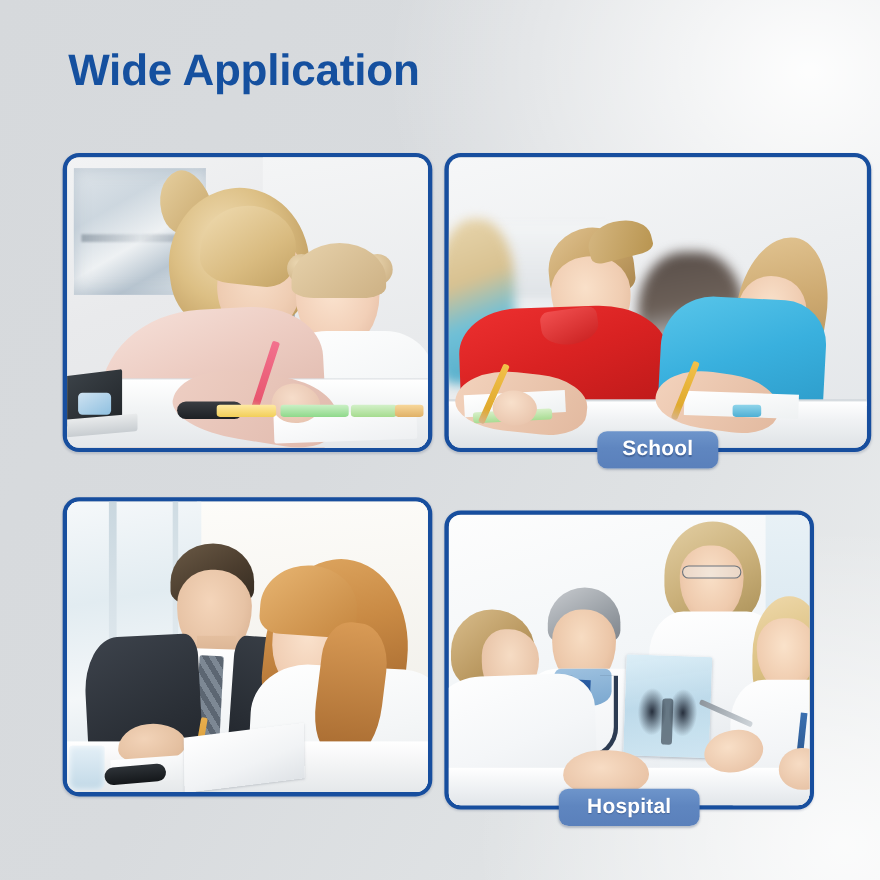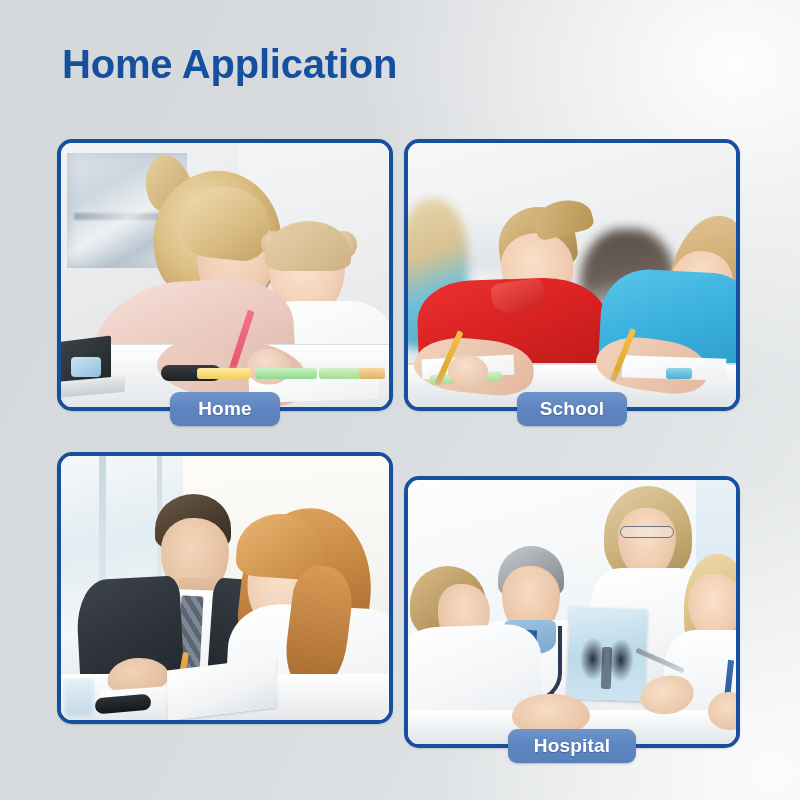--- a/index.html
+++ b/index.html
@@ -45,23 +45,23 @@
     box-shadow: 0 1px 2px rgba(20,40,80,0.16);
   }
   .card-clip {
     position: absolute;
     inset: 0;
     border-radius: 11px;
     overflow: hidden;
   }
 
   .card.pos-tl { left: 57px;  top: 139px; width: 336px; height: 272px; }
-  .card.pos-tr { left: 404px; top: 139px; width: 336px; height: 272px; }
+  .card.pos-tr { left: 404px; top: 139px; width: 388px; height: 272px; }
   .card.pos-bl { left: 57px;  top: 452px; width: 336px; height: 272px; }
-  .card.pos-br { left: 404px; top: 476px; width: 336px; height: 272px; padding-left: 24px; }
+  .card.pos-br { left: 404px; top: 464px; width: 336px; height: 272px; padding-left: 24px; }
 
   
   .badge {
     position: absolute;
     left: 50%;
     transform: translateX(-50%);
     bottom: -19px;
     min-width: 110px;
     padding: 6px 20px 7px;
     background: linear-gradient(180deg, #6e95cb 0%, #5f86c0 45%, #5a80bb 100%);
@@ -626,21 +626,21 @@
   }
   .hosp-badge-lanyard {
     left: 318px; top: 180px; width: 6px; height: 40px;
     background: linear-gradient(180deg,#3a6fb0,#2d5a93);
     transform: rotate(6deg);
   }
 </style>
 </head>
 <body>
 
-<h1 class="page-title">Home Application</h1>
+<h1 class="page-title">Wide Application</h1>
 
 <div class="cards">
 
   <div class="card pos-tl">
     <div class="card-clip">
       <div class="photo">
         <div class="home-bg"></div>
         <div class="sh home-wallpanel"></div>
         <div class="sh home-wallart"></div>
         <div class="sh home-shelf"></div>
@@ -669,21 +669,20 @@
         <div class="sh home-tissue"></div>
         <div class="sh home-stapler"></div>
         <div class="sh home-markers">
           <div class="home-m home-m1"></div>
           <div class="home-m home-m2"></div>
           <div class="home-m home-m3"></div>
           <div class="home-m home-m4"></div>
         </div>
       </div>
     </div>
-    <div class="badge">Home</div>
   </div>
 
   <div class="card pos-tr">
     <div class="card-clip">
       <div class="photo">
         <div class="school-bg"></div>
         <div class="sh school-blur-shelf"></div>
         <div class="sh school-blur-l"></div>
         <div class="sh school-blur-m"></div>
         <div class="sh school-boy-hair"></div>

